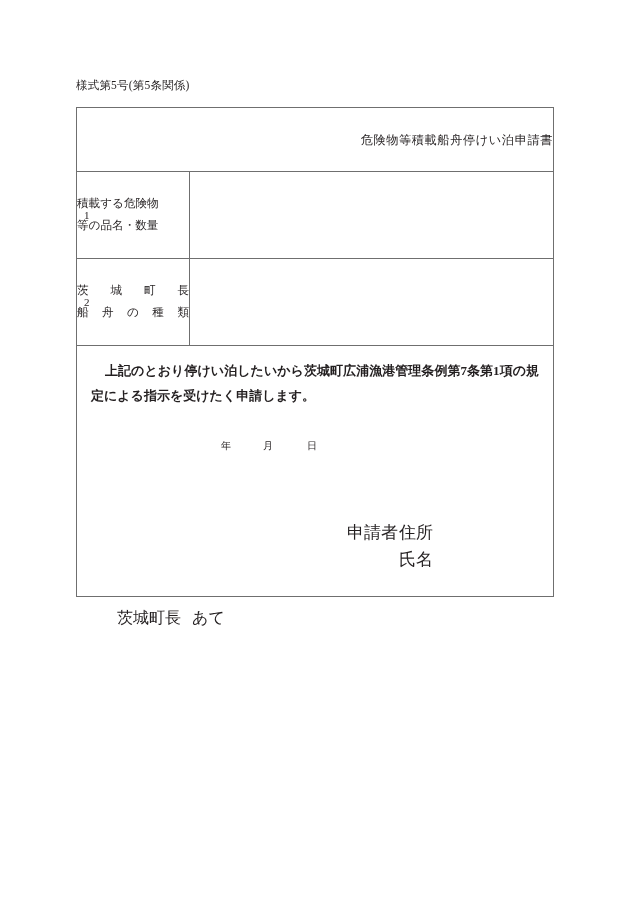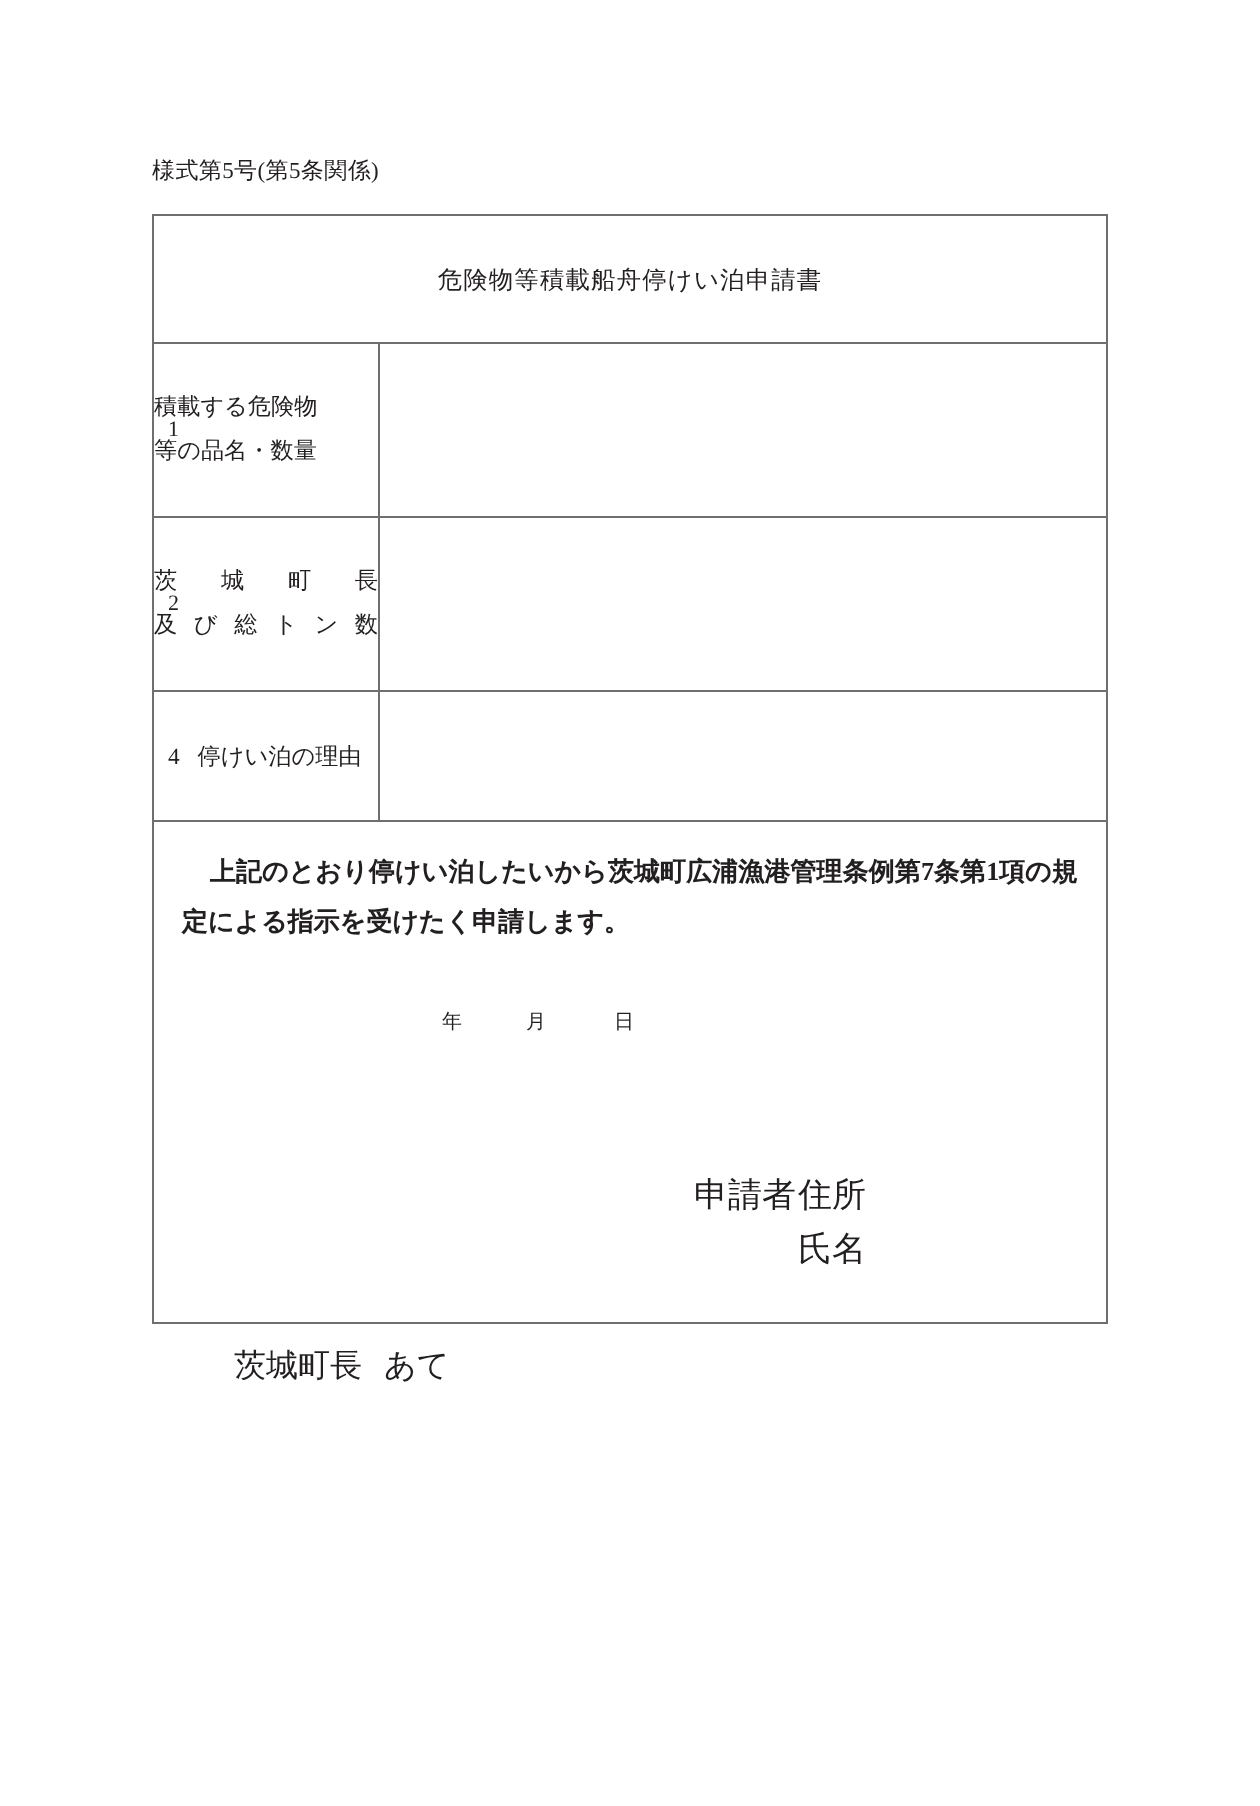--- a/index.html
+++ b/index.html
@@ -48,21 +48,21 @@
     padding: 0;
     vertical-align: middle;
   }
 
   .col-label { width: 113px; }
   .col-value { width: 364px; }
 
   
   .title-cell {
     height: 63px;
-    text-align: center;
+    text-align: right;
   }
   .title-text {
     font-size: 12.2px;
     letter-spacing: 0.6px;
     white-space: nowrap;
   }
 
   
   .label-cell {
     position: relative;
@@ -222,39 +222,29 @@
         <td class="value-cell">
           <span></span>
         </td>
       </tr>
 
       <tr>
         <td class="label-cell">
           <span class="label-num">2</span>
           <span class="label-stack">
             <span class="label-spread">茨城町長</span>
-            <span class="label-spread">及び総トン数</span>
+            <span class="label-spread">船舟の種類</span>
           </span>
         </td>
         <td class="value-cell">
           <span></span>
         </td>
       </tr>
 
 
-      <tr>
-        <td class="label-cell-inline">
-          <span class="label-inline">
-            <span class="num">4</span><span>停けい泊の理由</span>
-          </span>
-        </td>
-        <td class="value-cell-tall">
-          <span></span>
-        </td>
-      </tr>
 
       <tr>
         <td class="statement-cell" colspan="2">
           <div class="statement-body">
             <div class="statement-text">上記のとおり停けい泊したいから茨城町広浦漁港管理条例第7条第1項の規定による指示を受けたく申請します。</div>
 
             <div class="statement-date"><span class="g1">年</span><span class="g2">月</span><span>日</span></div>
 
             <div class="applicant">
               <span class="who">申請者</span><span>住所</span>

